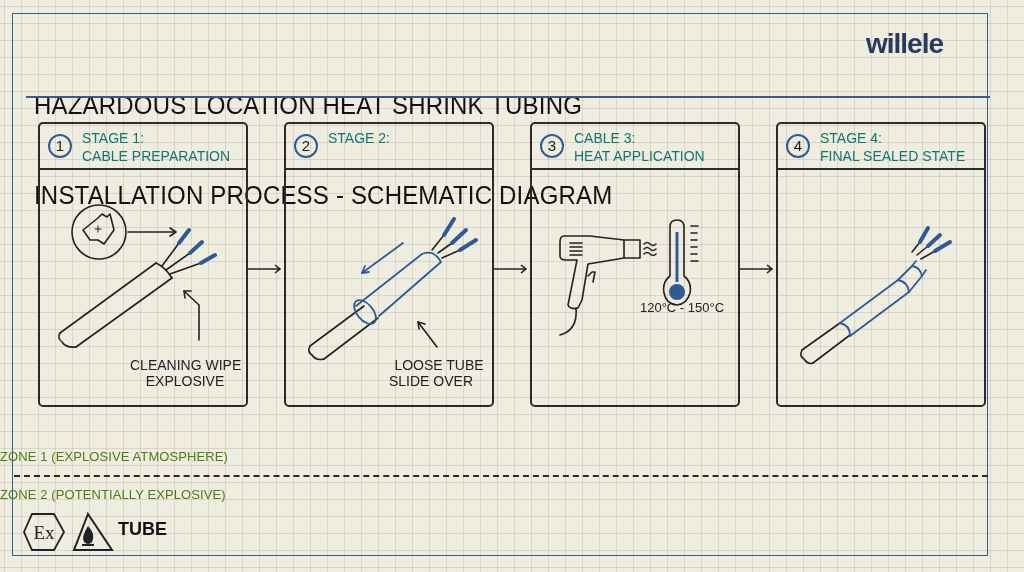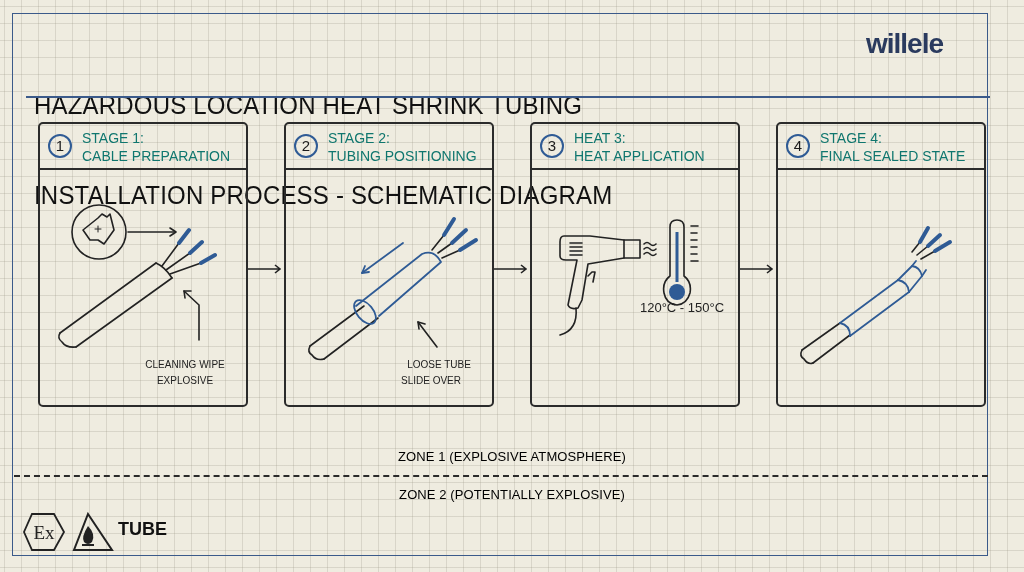--- a/index.html
+++ b/index.html
@@ -14,23 +14,23 @@
   .title div{font-weight:normal;}
   .header-rule{position:absolute;left:26px;top:96px;width:964px;height:2px;background:#3b5a8a;}
   .logo{position:absolute;left:822px;top:32px;height:50px;}
   .logo-text{position:absolute;left:44px;top:-4px;font-size:28px;font-weight:bold;color:#2a3a5e;letter-spacing:-1px;}
   .card{position:absolute;top:122px;width:210px;height:285px;border:2px solid #2b2b2b;border-radius:5px;box-sizing:border-box;}
   .card-head{position:absolute;left:0;top:0;width:100%;height:46px;border-bottom:2px solid #2b2b2b;box-sizing:border-box;}
   .num{position:absolute;left:8px;top:10px;width:24px;height:24px;border:2px solid #2f5b95;border-radius:50%;box-sizing:border-box;font-size:15px;line-height:20px;text-align:center;color:#1c1c1c;}
   .stage-l1,.stage-l2{position:absolute;left:42px;font-size:14px;line-height:16px;color:#0f766e;white-space:nowrap;}
   .stage-l1{top:6px;} .stage-l2{top:24px;}
   .card svg.ill{position:absolute;left:0;top:46px;}
-  .note{position:absolute;font-size:10px;line-height:16px;text-align:center;color:#222;white-space:nowrap;}
+  .note{position:absolute;font-size:14px;line-height:16px;text-align:center;color:#222;white-space:nowrap;}
   .arrow{position:absolute;top:262px;width:36px;height:14px;}
-  .zone{position:absolute;left:0;width:1024px;text-align:center;font-size:13px;color:#000000;letter-spacing:0.1px;}
+  .zone{position:absolute;left:0;width:1024px;font-size:13px;color:#4d7c0f;letter-spacing:0.1px;}
   .dash{position:absolute;left:14px;top:475px;width:974px;height:0;border-top:2.5px dashed #2b2b2b;}
   .atex{position:absolute;left:22px;top:512px;height:40px;}
   .atex-label{position:absolute;left:118px;top:519px;font-size:18px;font-weight:bold;color:#111;}
 </style>
 </head>
 <body>
 
 <div class="grid"></div>
 <div class="frame"></div>
 
@@ -77,21 +77,20 @@
 </div>
 
 <svg class="arrow" style="left:248px;" viewBox="0 0 36 14">
     <path d="M0 7 H32 M27 3 L32 7 L27 11" fill="none" stroke="#222" stroke-width="1.6"></path>
   </svg>
 
 <div class="card" style="left:284px;">
   <div class="card-head">
     <div class="num">2</div>
     <div class="stage-l1">STAGE 2:</div>
-    <div class="stage-l2">TUBING POSITIONING</div>
   </div>
   <svg class="ill" width="206" height="235" viewBox="0 0 206 235">
     <g fill="none" stroke="#222" stroke-width="1.6" stroke-linecap="round" stroke-linejoin="round">
       <path d="M78 136 L24 176 M92 148 L38 189"></path>
       <path d="M24 176 Q21 182 26 185 Q30 191 38 189"></path>
       <path d="M146 80 L158 65 M152 83 L166 73 M156 88 L174 80"></path>
     </g>
     <g stroke="#2f5b95" stroke-width="4" stroke-linecap="round">
       <path d="M158 65 L168 49 M166 73 L180 60 M174 80 L190 70"></path>
     </g>
@@ -110,21 +109,21 @@
   <div class="note" style="left:90px;top:249px;width:110px;">SLIDE OVER</div>
 </div>
 
 <svg class="arrow" style="left:494px;" viewBox="0 0 36 14">
     <path d="M0 7 H32 M27 3 L32 7 L27 11" fill="none" stroke="#222" stroke-width="1.6"></path>
   </svg>
 
 <div class="card" style="left:530px;">
   <div class="card-head">
     <div class="num">3</div>
-    <div class="stage-l1">HEAT 3:</div>
+    <div class="stage-l1">CABLE 3:</div>
     <div class="stage-l2">HEAT APPLICATION</div>
   </div>
   <svg class="ill" width="206" height="235" viewBox="0 0 206 235">
     <g fill="none" stroke="#222" stroke-width="1.6" stroke-linecap="round" stroke-linejoin="round">
       <path d="M32 66 Q28 66 28 72 V86 Q28 90 34 90 H45 L36 135 Q38 140 46 138 L50 130 L56 94 L92 88 V70 L58 66 Z"></path>
       <path d="M92 70 H108 V88 H92"></path>
       <path d="M38 73 H50 M38 77 H50 M38 81 H50 M38 85 H50"></path>
       <path d="M56 106 L60 102 H63 L61 112"></path>
       <path d="M44 138 Q46 160 28 165"></path>
       <path d="M112 74 q3 -3 6 0 t6 0 M112 79 q3 -3 6 0 t6 0 M112 84 q3 -3 6 0 t6 0"></path>

